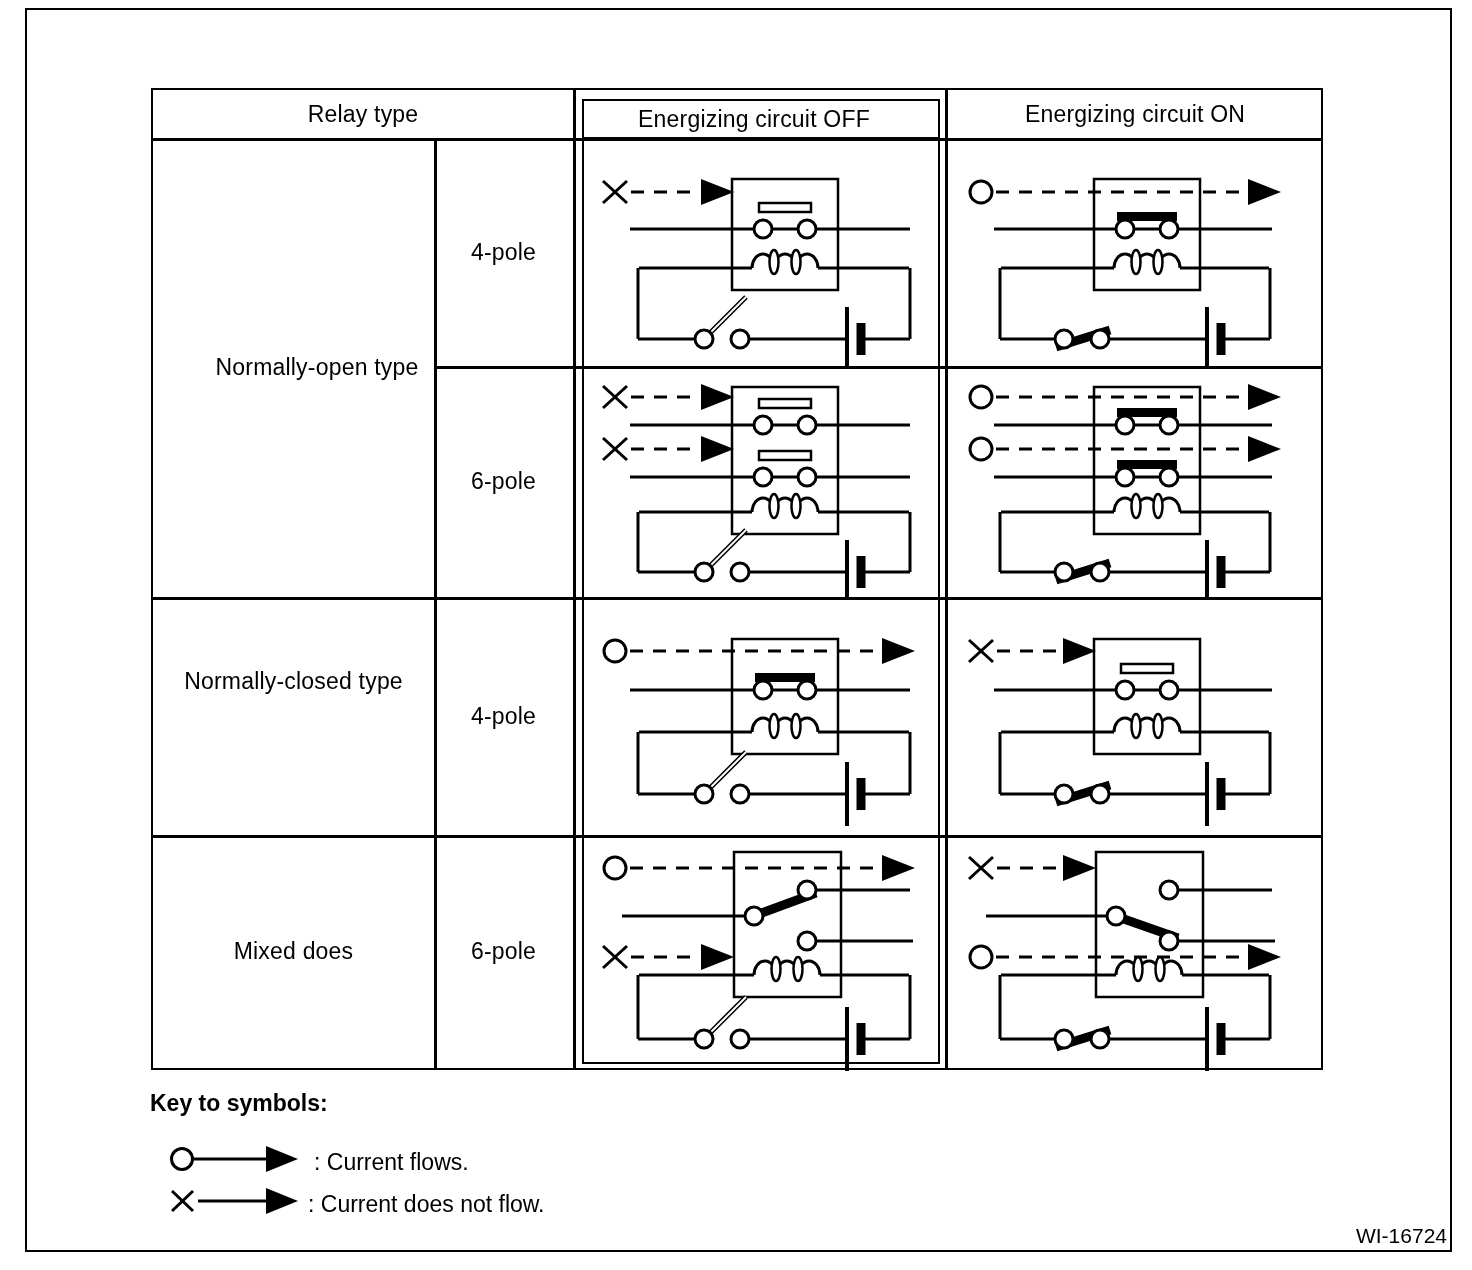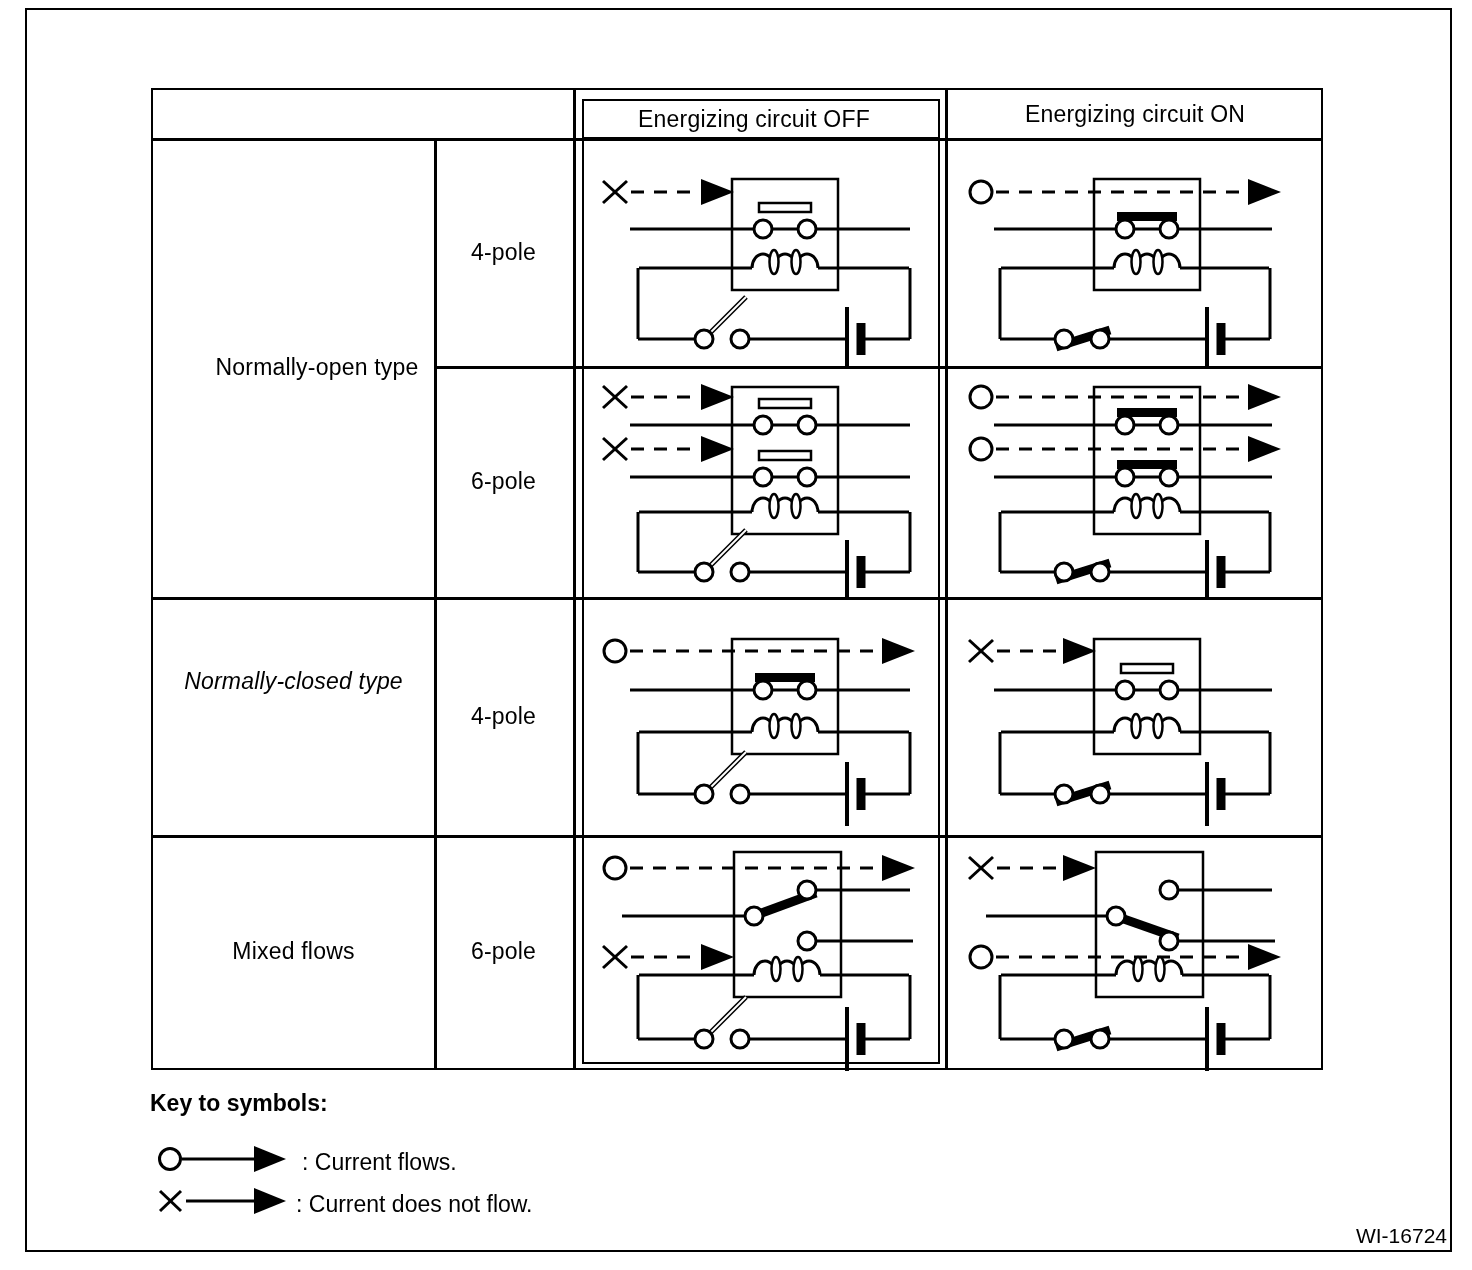--- a/index.html
+++ b/index.html
@@ -8,47 +8,48 @@
   *{box-sizing:border-box;}
   .page-border{position:absolute;left:25px;top:8px;width:1427px;height:1244px;border:2px solid #000;}
   .relay-table{position:absolute;left:151px;top:88px;width:1172px;height:982px;border:2px solid #000;}
   .vline,.hline{position:absolute;background:#000;}
   .cell{position:absolute;display:flex;align-items:center;justify-content:center;
         font-size:23px;letter-spacing:0.2px;}
   .off-frame{position:absolute;left:429px;top:9px;width:358px;height:965px;border:2px solid #000;}
   .diag{position:absolute;}
   .diag svg{display:block;}
   .key-title{position:absolute;left:150px;top:1090px;font-size:23px;font-weight:bold;}
-  .key-item{position:absolute;left:156px;display:flex;align-items:center;gap:14px;font-size:23px;}
+  .key-item{position:absolute;left:168px;display:flex;align-items:center;gap:14px;font-size:23px;}
   .fig-code{position:absolute;right:25px;top:1224px;font-size:21px;}
 </style>
 </head>
 <body>
 
 <div class="page-border"></div>
 
 <div class="relay-table">
 
   <div class="hline" style="left:0;top:48px;width:1168px;height:3px;"></div>
   <div class="hline" style="left:281px;top:276px;width:887px;height:3px;"></div>
   <div class="hline" style="left:0;top:507px;width:1168px;height:3px;"></div>
   <div class="hline" style="left:0;top:745px;width:1168px;height:3px;"></div>
   <div class="vline" style="left:281px;top:48px;width:3px;height:930px;"></div>
   <div class="vline" style="left:420px;top:0;width:3px;height:978px;"></div>
   <div class="vline" style="left:792px;top:0;width:3px;height:978px;"></div>
 
   <div class="off-frame"></div>
   <div class="hline" style="left:429px;top:47px;width:358px;height:3px;"></div>
 
+  <div class="cell" style="left:0;top:0;width:420px;height:48px;">Relay type</div>
   <div class="cell" style="left:429px;top:9px;width:344px;height:40px;">Energizing circuit OFF</div>
   <div class="cell" style="left:792px;top:0;width:380px;height:48px;">Energizing circuit ON</div>
 
   <div class="cell" style="left:0;top:48px;width:328px;height:459px;">Normally-open type</div>
-  <div class="cell" style="left:0;top:507px;width:281px;height:168px;font-style:italic;">Normally-closed type</div>
-  <div class="cell" style="left:0;top:745px;width:281px;height:233px;">Mixed flows</div>
+  <div class="cell" style="left:0;top:507px;width:281px;height:168px;">Normally-closed type</div>
+  <div class="cell" style="left:0;top:745px;width:281px;height:233px;">Mixed does</div>
 
   <div class="cell" style="left:281px;top:48px;width:139px;height:228px;">4-pole</div>
   <div class="cell" style="left:281px;top:276px;width:139px;height:231px;">6-pole</div>
   <div class="cell" style="left:281px;top:507px;width:139px;height:238px;">4-pole</div>
   <div class="cell" style="left:281px;top:745px;width:139px;height:233px;">6-pole</div>
 
   <div class="diag" style="left:420px;top:48px;width:372px;height:228px;">
       <svg width="372" height="228" viewBox="0 0 372 228">
         <rect x="159" y="41" width="106" height="111" fill="none" stroke="#000" stroke-width="2.5"></rect>
         <line x1="57" y1="91" x2="337" y2="91" stroke="#000" stroke-width="3"></line>

